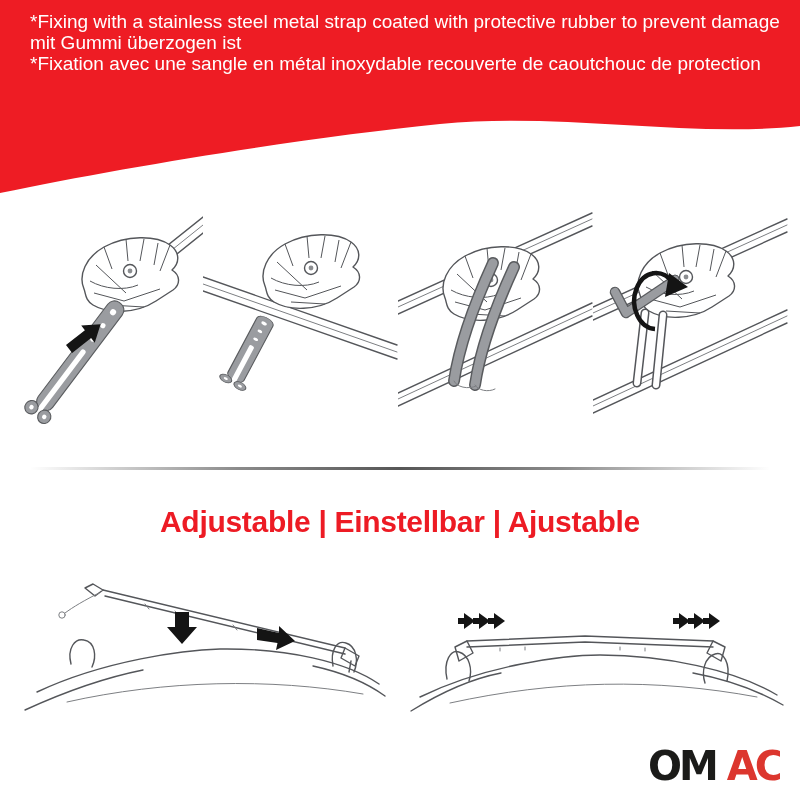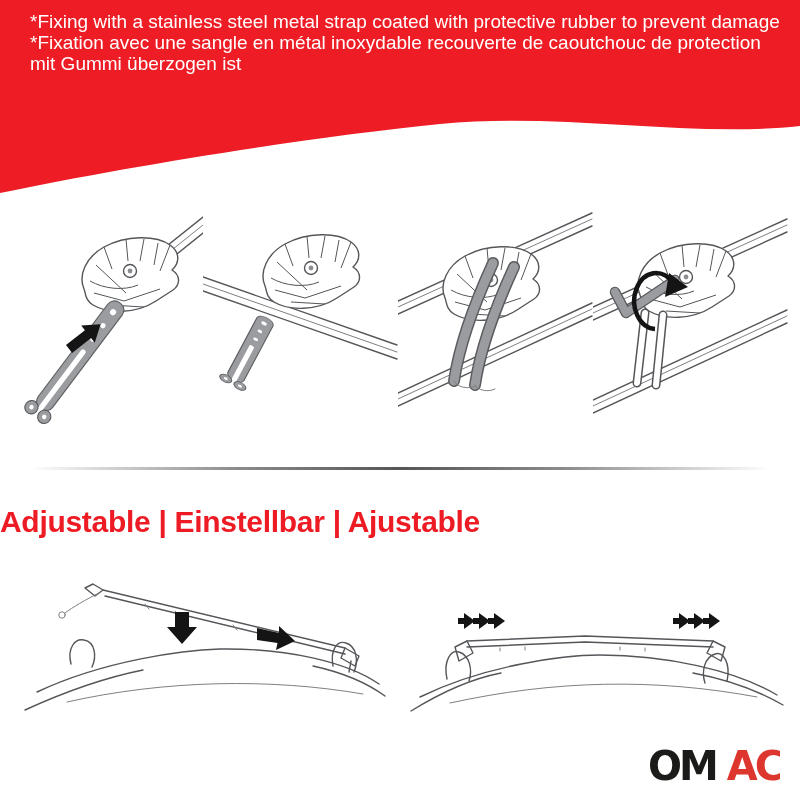--- a/index.html
+++ b/index.html
@@ -16,21 +16,21 @@
   
   .step-panel{position:absolute;top:205px;width:195px;height:255px;}
   #p1{left:8px}#p2{left:203px}#p3{left:398px}#p4{left:593px}
 
   
   .divider{position:absolute;top:467px;left:30px;width:740px;height:3px;border-radius:2px;
     background:linear-gradient(90deg,rgba(110,110,110,0) 0%,rgba(100,100,100,.75) 28%,
                #565656 50%,rgba(100,100,100,.75) 72%,rgba(110,110,110,0) 100%);}
 
   
-  .heading{position:absolute;top:505px;left:0;width:800px;
+  .heading{position:absolute;top:505px;left:0;width:800px;text-align:center;
            font-size:30px;font-weight:bold;letter-spacing:-.3px;color:#ED1B24;}
 
   
   .car-left{position:absolute;left:15px;top:560px;}
   .car-right{position:absolute;left:405px;top:585px;}
 
   
   .logo{position:absolute;right:20px;bottom:12px;}
 
   svg{display:block;}
@@ -41,22 +41,22 @@
 <body>
 
 <div class="canvas">
 
   <div class="banner">
     <svg class="banner-bg" viewBox="0 0 800 200" preserveAspectRatio="none">
       <path d="M0,0 H800 V126 C690,138 560,112 440,124 C310,137 130,166 0,193 Z" fill="#EE1C24"></path>
     </svg>
     <div class="banner-text">
       <div class="line">*Fixing with a stainless steel metal strap coated with protective rubber to prevent damage</div>
+      <div class="line">mit Gummi überzogen ist</div>
       <div class="line">*Fixation avec une sangle en métal inoxydable recouverte de caoutchouc de protection</div>
-      <div class="line">mit Gummi überzogen ist</div>
     </div>
   </div>
 
   <svg width="0" height="0" style="position:absolute">
     <defs>
 
       <g id="foot" stroke="#54565A" fill="#ffffff" stroke-width="1.4" stroke-linejoin="round">
         <path d="M10,58 C4,44 12,26 30,16 C52,4 82,4 96,14 C106,21 106,32 98,39 C106,44 107,53 99,59 L82,70 C62,83 34,83 19,74 C11,69 12,63 10,58 Z"></path>
         <path d="M30,16 L38,38 M22,34 L52,62 M52,8 L54,30 M70,8 L66,30 M84,12 L80,34 M96,14 L86,40" stroke-width="1" fill="none"></path>
         <path d="M16,50 C30,58 50,60 64,54 M20,62 L50,70 M50,70 L86,58 M36,74 L70,76" stroke-width="1" fill="none"></path>

